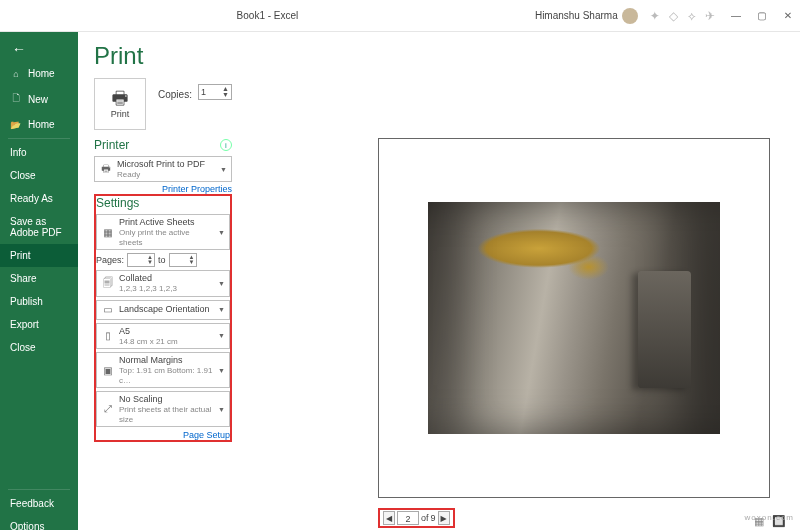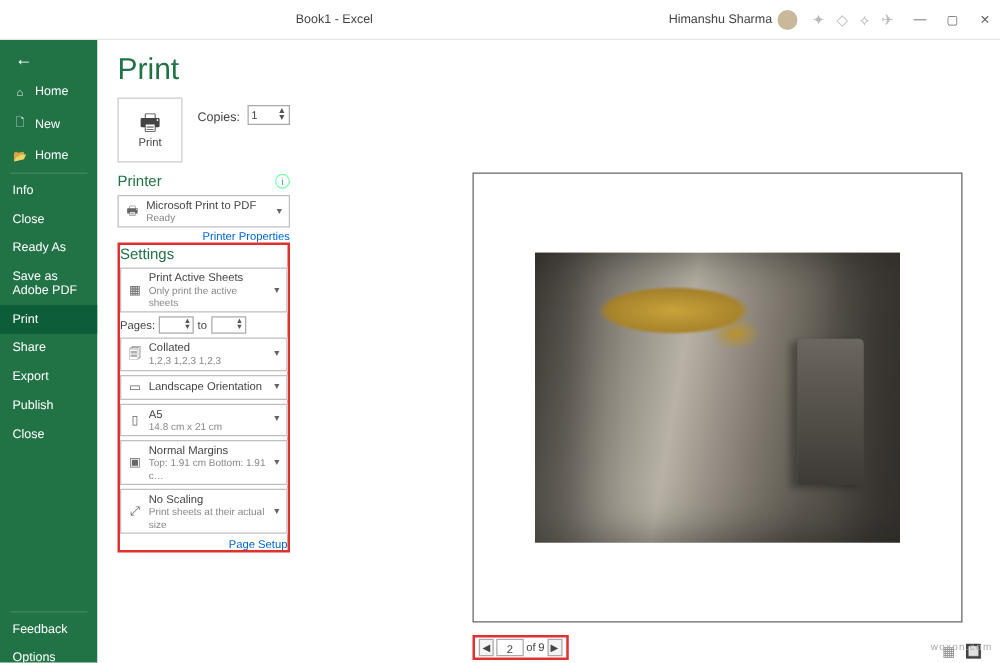--- a/index.html
+++ b/index.html
@@ -112,24 +112,24 @@
       <div class="nav-item">
           <span>Save as Adobe PDF</span>
         </div>
       <div class="nav-item active">
           <span>Print</span>
         </div>
       <div class="nav-item">
           <span>Share</span>
         </div>
       <div class="nav-item">
+          <span>Publish</span>
+        </div>
+      <div class="nav-item">
           <span>Export</span>
-        </div>
-      <div class="nav-item">
-          <span>Publish</span>
         </div>
       <div class="nav-item">
           <span>Close</span>
         </div>
     </div>
     <div class="nav-spacer"></div>
     <div class="nav-sep"></div>
     <div class="nav">
       <div class="nav-item">
           <span>Feedback</span>

